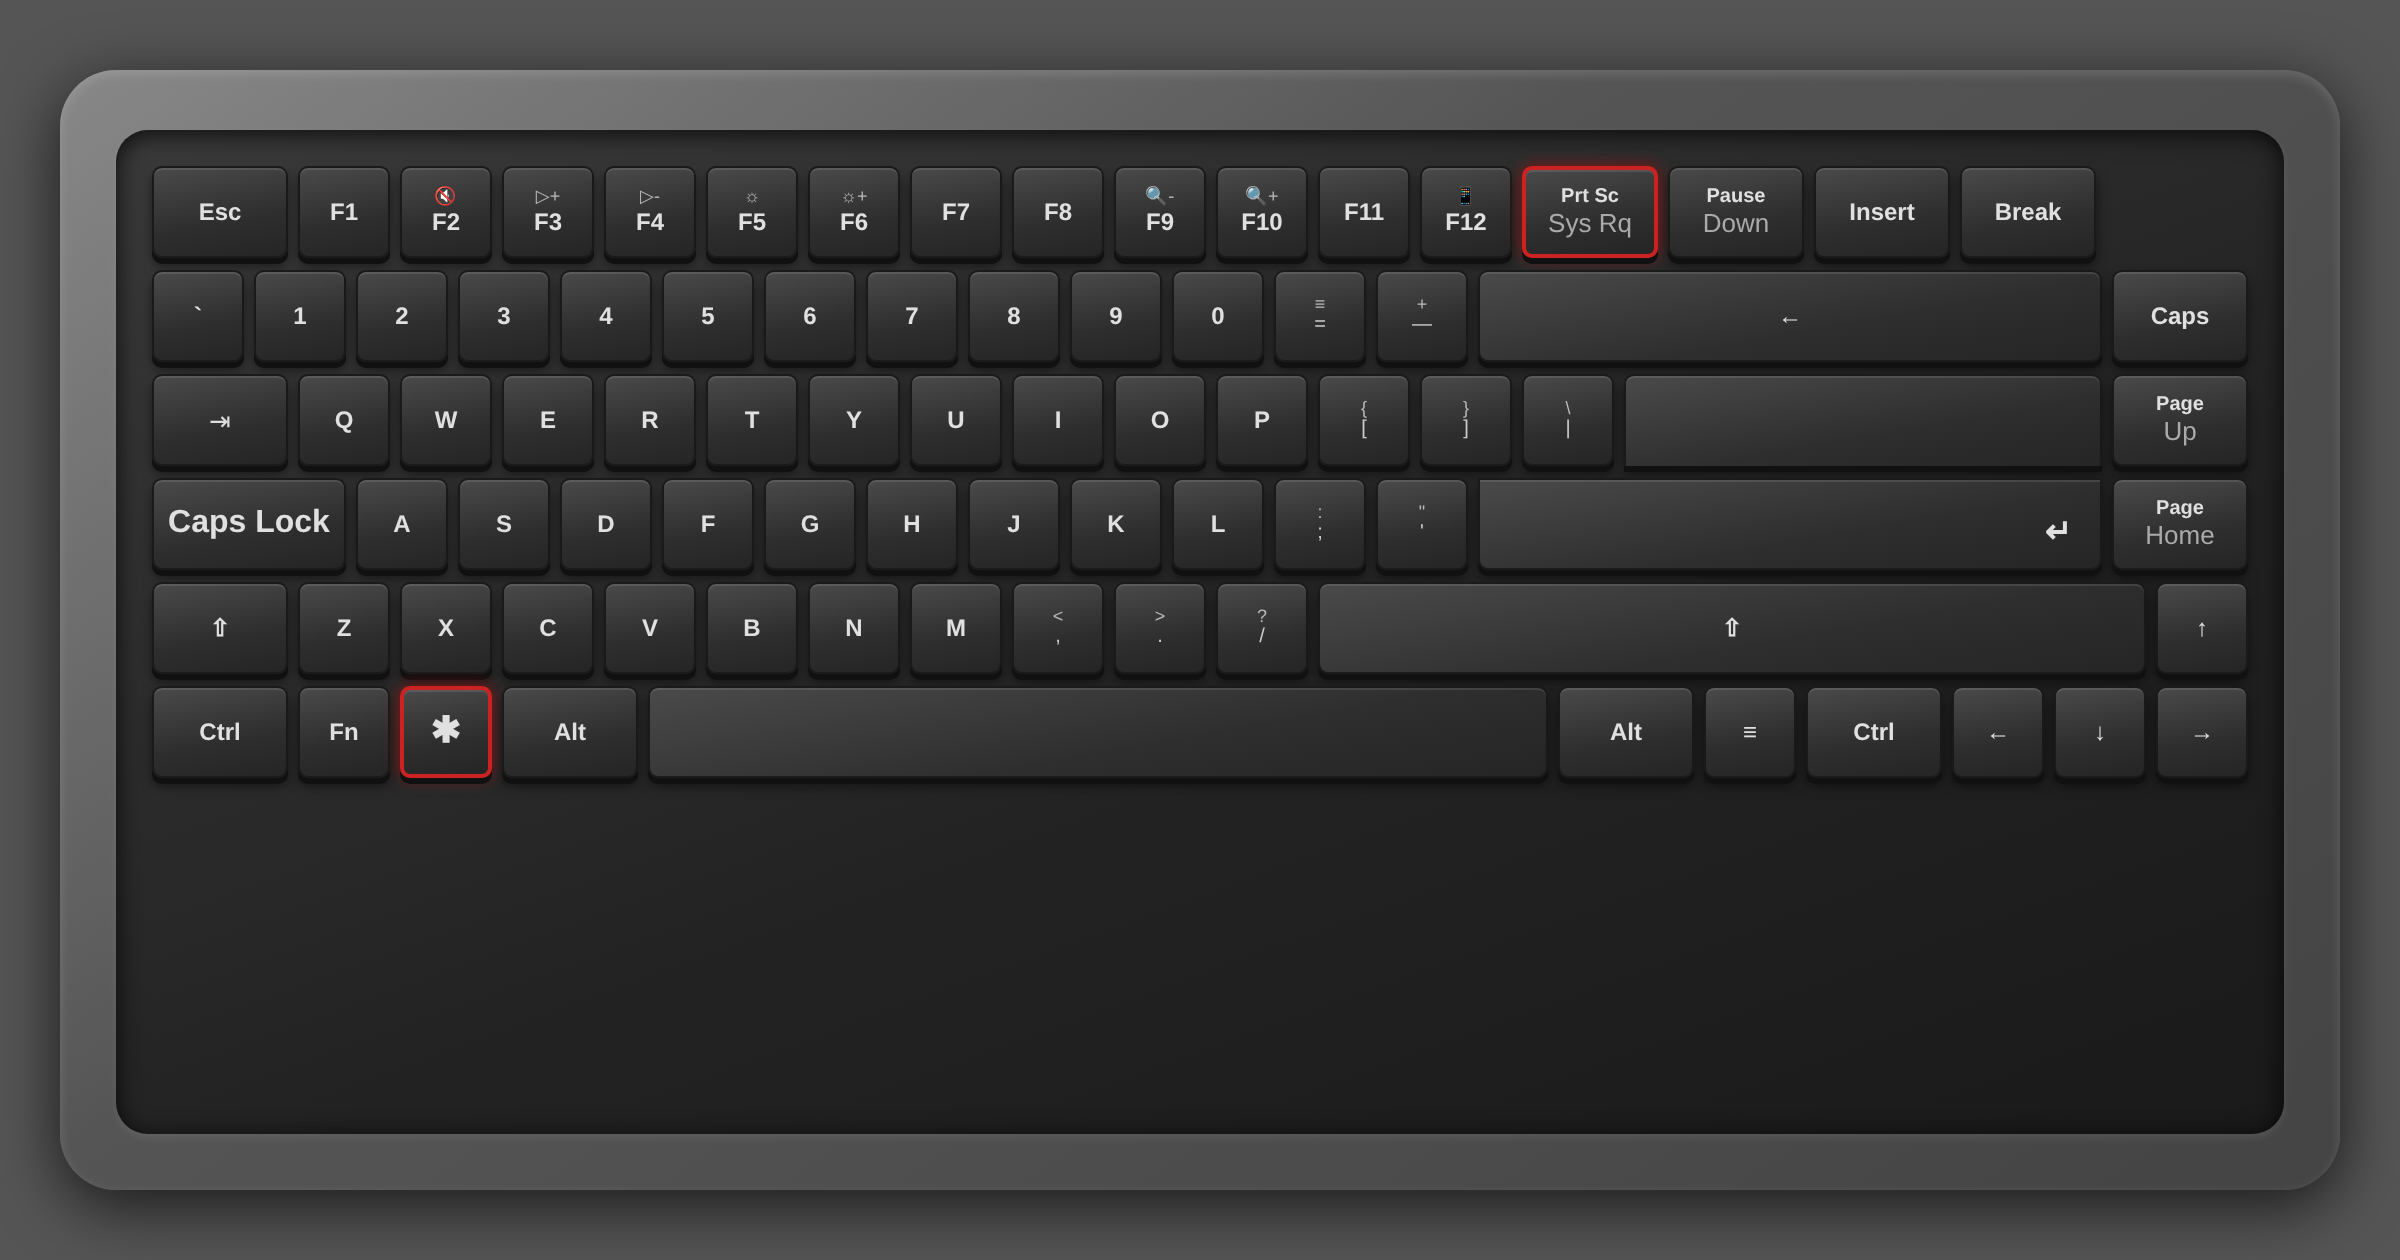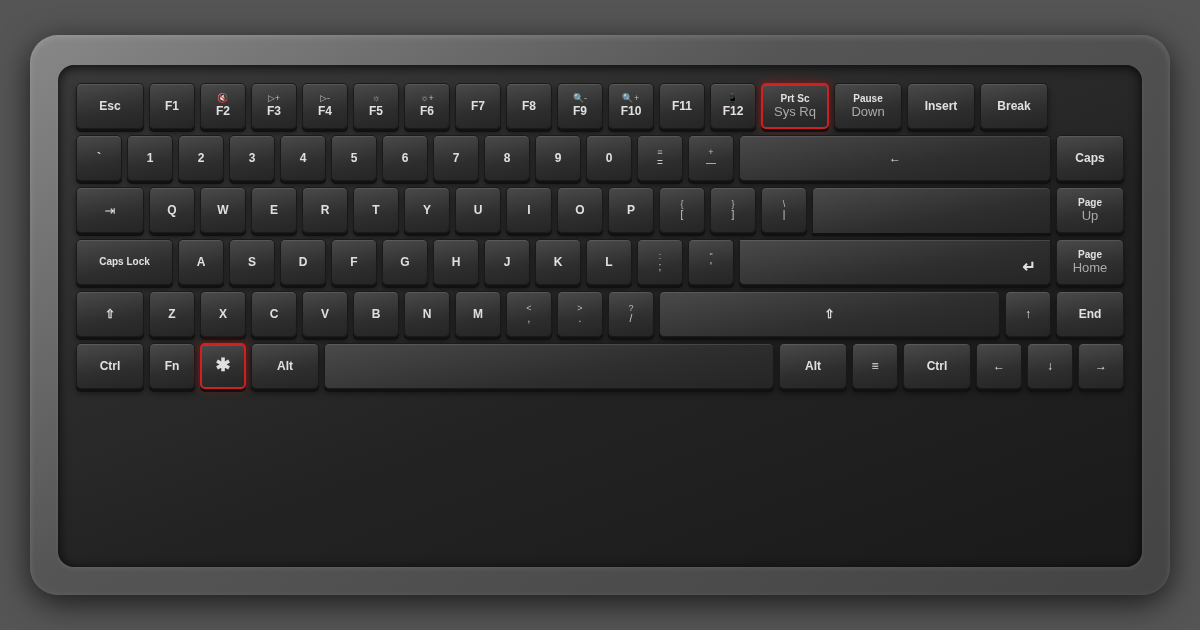--- a/index.html
+++ b/index.html
@@ -260,21 +260,21 @@
         <div class="key" style="flex:1; border-radius:5px 5px 0 0; border-bottom:none;"></div>
       </div>
       <div class="key w1h">
         <span class="main-label" style="font-size:10px;">Page</span>
         <span class="sub-label">Up</span>
       </div>
     </div>
 
     <div class="key-row">
       <div class="key w2">
-          <span class="main-label" style="font-size:10px;">Caps Lock</span>
+          <span class="main-label" style="font-size:16px;">Caps Lock</span>
         </div>
       <div class="key w1">
           <span class="main-label">A</span>
         </div>
       <div class="key w1">
           <span class="main-label">S</span>
         </div>
       <div class="key w1">
           <span class="main-label">D</span>
         </div>
@@ -349,23 +349,20 @@
       <div class="key w1">
         <span class="top-label">?</span>
         <span class="bottom-label">/</span>
       </div>
       <div class="key" style="flex:1;">
           <span class="main-label">⇧</span>
         </div>
       <div class="key w1">
           <span class="main-label">↑</span>
         </div>
-      <div class="key w1h">
-          <span class="main-label">End</span>
-        </div>
     </div>
 
     <div class="key-row">
       <div class="key w1h">
           <span class="main-label">Ctrl</span>
         </div>
       <div class="key w1">
           <span class="main-label">Fn</span>
         </div>
       <div class="key w1 highlighted">

